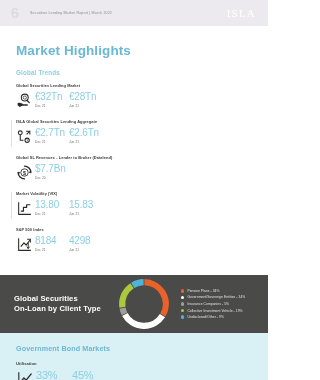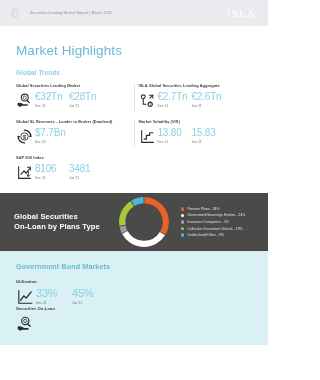--- a/index.html
+++ b/index.html
@@ -45,37 +45,37 @@
     letter-spacing:1.2px;
     color:#ffffff;
     font-weight:400;
   }
 
   
   .body-top { padding:0 16px; background:#fff; }
   .main-title {
     margin-top:17px;
     font-size:13.5px;
-    font-weight:400;
+    font-weight:700;
     color:#6cb8d4;
     letter-spacing:0.1px;
   }
   .section-label {
     margin-top:11px;
     font-size:6.3px;
     font-weight:700;
     color:#8ecfe2;
     letter-spacing:0.15px;
   }
 
   
   .metric-grid {
     margin-top:7px;
     display:grid;
-    grid-template-columns:1fr 1fr;
+    grid-template-columns:1fr;
     column-gap:9px;
     row-gap:10px;
   }
   .metric {
     position:relative;
   }
   .metric-title {
     font-size:3.9px;
     font-weight:700;
     color:#3c3c3b;
@@ -315,39 +315,39 @@
           <div class="metric-icon">
             <svg width="17" height="17" viewBox="0 0 32 32">
               <path d="M5 4 L5 27 L28 27" fill="none" stroke="#2b2b2a" stroke-width="2"></path>
               <path d="M9 20 L15 13 L19 17 L26 8" fill="none" stroke="#2b2b2a" stroke-width="2.2" stroke-linejoin="round"></path>
               <path d="M21 6 L27 6 L27 12" fill="none" stroke="#2b2b2a" stroke-width="2"></path>
               <path d="M23 14 L23 23 M23 23 L20.5 20.5 M23 23 L25.5 20.5" stroke="#2b2b2a" stroke-width="1.8" fill="none" stroke-linecap="round"></path>
             </svg>
           </div>
           <div class="values">
             <div class="value-block">
-              <div class="value-num">8106</div>
+              <div class="value-num">8184</div>
               <div class="value-date">Dec 21</div>
             </div>
             <div class="value-block second">
-              <div class="value-num">3481</div>
+              <div class="value-num">4298</div>
               <div class="value-date">Jun 21</div>
             </div>
           </div>
         </div>
       </div>
 
       <div></div>
     </div>
   </div>
 
   <div class="dark-panel">
     <div class="dark-title">
       <div>Global Securities</div>
-      <div>On-Loan by Plans Type</div>
+      <div>On-Loan by Client Type</div>
     </div>
     <div class="donut-wrap">
       <svg id="donut-svg" width="56" height="56" viewBox="0 0 100 100">
           <path d="M 50.7487002535879 11.007187227255876 A 39 39 0 0 1 83.74496052859507 69.55192161715979" fill="none" stroke="#e8622a" stroke-width="11"></path>
           <path d="M 82.96953223763153 70.83290531903256 A 39 39 0 0 1 15.799069949704375 68.74290222176879" fill="none" stroke="#ffffff" stroke-width="11"></path>
           <path d="M 15.104779941750628 67.41618836273743 A 39 39 0 0 1 11.703865105304764 57.376045832782374" fill="none" stroke="#9e9e9c" stroke-width="11"></path>
           <path d="M 11.448942318622635 55.90050435531704 A 39 39 0 0 1 28.65687818015677 17.358444415387737" fill="none" stroke="#a9c83c" stroke-width="11"></path>
           <path d="M 29.925647649098035 16.563188284589145 A 39 39 0 0 1 49.25129974641211 11.007187227255876" fill="none" stroke="#4fb4d8" stroke-width="11"></path>
         </svg>
     </div>

